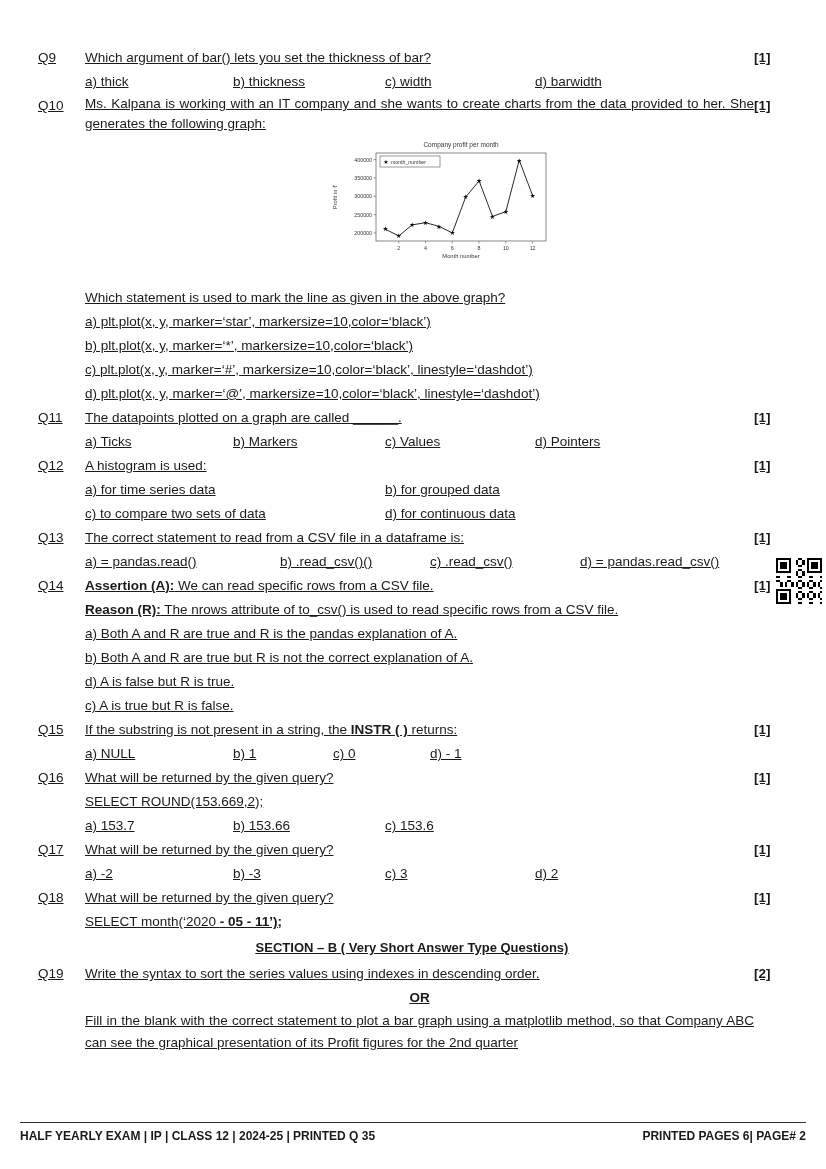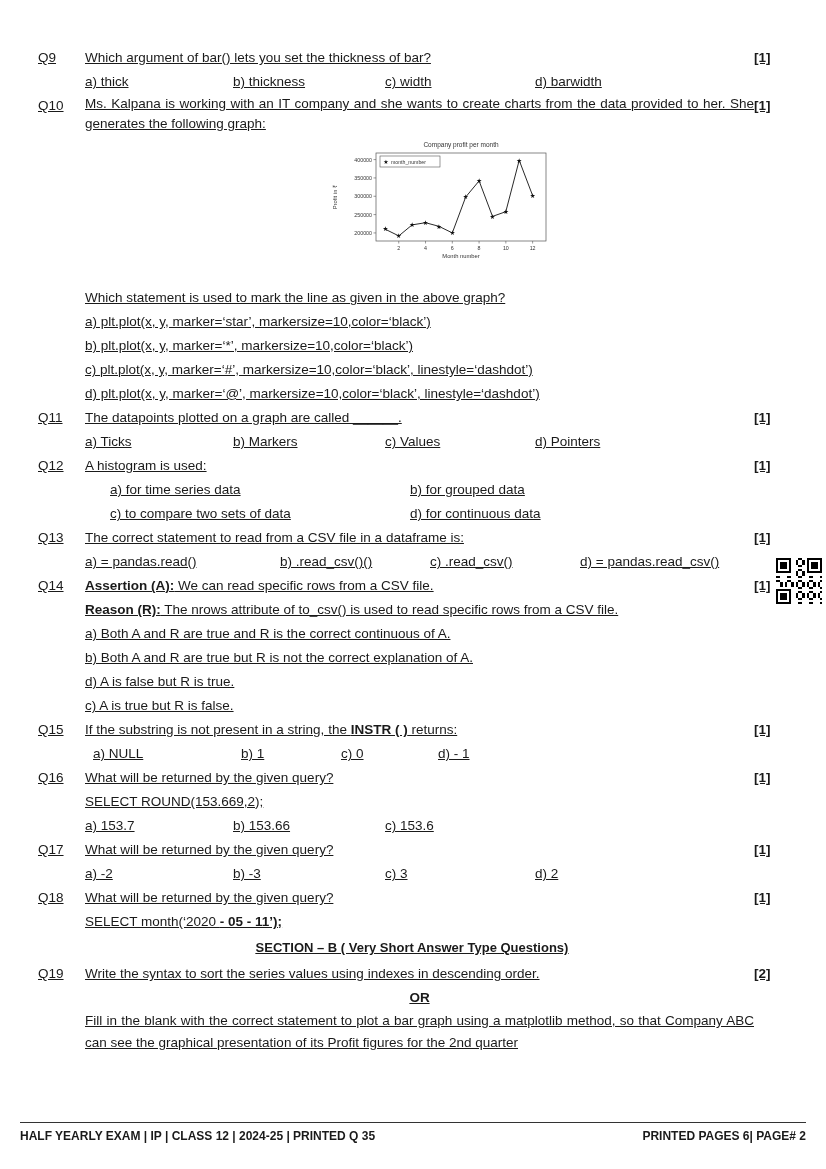--- a/index.html
+++ b/index.html
@@ -11,23 +11,23 @@
   }
   .content { position:absolute; top:46px; left:38px; width:748px;text-decoration:underline; }
   .q { display:grid; grid-template-columns:47px 1fr 32px; align-items:start; }
   .qnum { line-height:24px; }
   .qmarks { font-weight:bold; line-height:24px; text-align:left; }
   .line { line-height:24px; min-height:24px; }
   .para { line-height:20px; text-align:justify; }
   .opts { display:grid; line-height:24px; }
   .cols-std { grid-template-columns:148px 152px 150px 1fr; }
   .cols-q13 { grid-template-columns:195px 150px 150px 1fr; }
-  .cols-q15 { grid-template-columns:148px 100px 97px 1fr;margin-left:8px; }
+  .cols-q15 { grid-template-columns:148px 100px 97px 1fr; }
   .cols-q18 { grid-template-columns:148px 197px 155px 1fr; }
-  .cols-2   { grid-template-columns:300px 1fr;margin-left:25px; }
+  .cols-2   { grid-template-columns:300px 1fr; }
   .chartwrap { margin:5px 0 3px 243px; width:246px; height:144px; }
   .sectionb { text-align:center; font-weight:bold; font-size:13px;
               text-decoration:underline; line-height:26px; margin:1px 0; }
   .orline { text-align:center; font-weight:bold; line-height:24px; }
   .qr { position:absolute; left:776px; top:558px; z-index:5; background:#fff; }
   .footer { position:absolute; left:20px; width:786px; bottom:26px;
             border-top:1.5px solid #333; padding-top:6px;
             display:flex; justify-content:space-between;
             font-size:12px; font-weight:bold; }
   b { font-weight:bold; }
@@ -156,21 +156,21 @@
 
   <div class="q">
     <div class="qnum">Q14</div>
     <div>
       <div class="line">
         <b>Assertion (A):</b><span> We can read specific rows from a CSV file.</span>
       </div>
       <div class="line">
         <b>Reason (R):</b><span> The nrows attribute of to_csv() is used to read specific rows from a CSV file.</span>
       </div>
-      <div class="line">a) Both A and R are true and R is the correct continuous of A.</div>
+      <div class="line">a) Both A and R are true and R is the pandas explanation of A.</div>
       <div class="line">b) Both A and R are true but R is not the correct explanation of A.</div>
       <div class="line">d) A is false but R is true.</div>
       <div class="line">c) A is true but R is false.</div>
     </div>
     <div class="qmarks">[1]</div>
   </div>
 
   <div class="q">
     <div class="qnum">Q15</div>
     <div>

